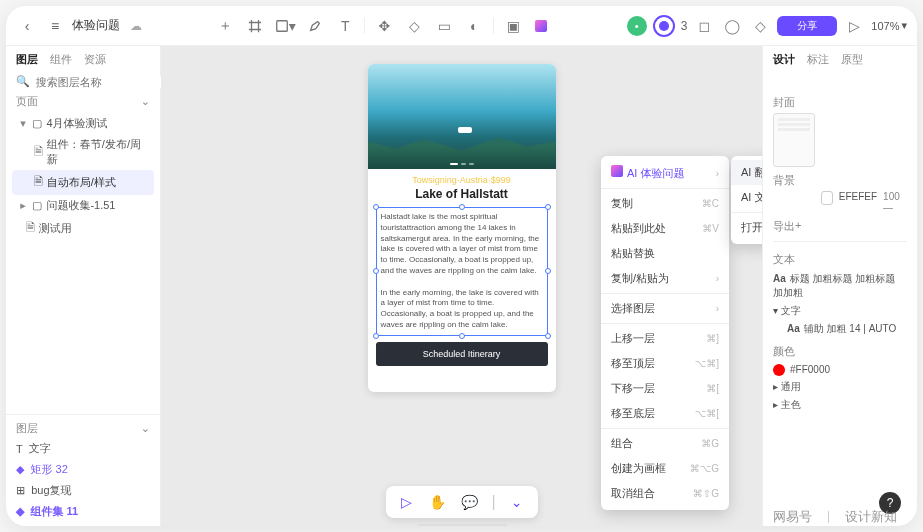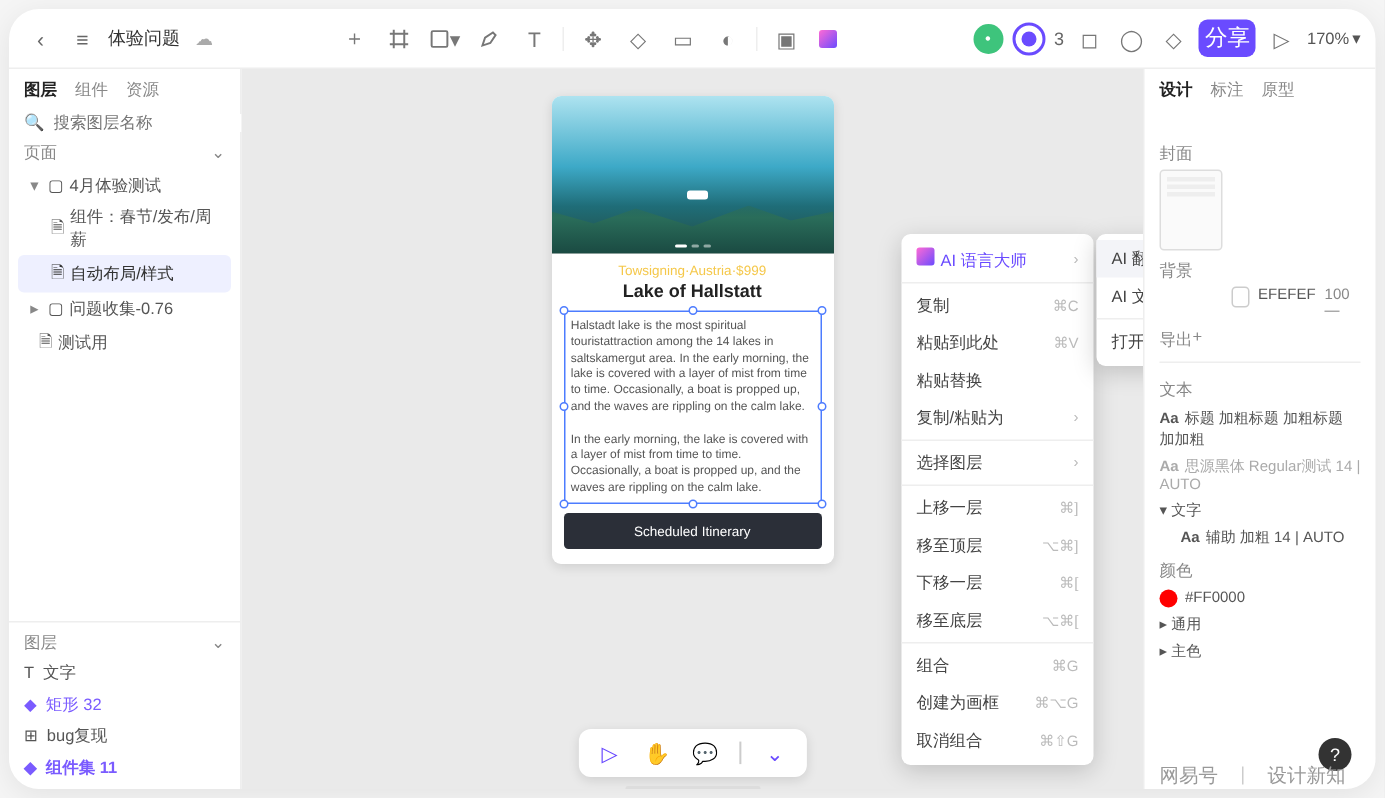--- a/index.html
+++ b/index.html
@@ -11,40 +11,40 @@
   .cloud { font-size:12px; color:#aaa; margin-left:4px;}
   .tb-center { flex:1; display:flex; justify-content:center; gap:8px; align-items:center;}
   .ico { width:22px; height:22px; display:flex; align-items:center; justify-content:center; color:#777; font-size:14px; border-radius:4px;}
   .ico svg{width:14px;height:14px;stroke:#777;fill:none;stroke-width:1.5;}
   .divider-v { width:1px; height:16px; background:#eee; }
   .tb-right { display:flex; align-items:center; gap:6px;}
   .avatar-ring{width:22px;height:22px;border-radius:50%;border:2px solid #6a4bff;display:flex;align-items:center;justify-content:center;}
   .avatar-ring .dot{width:10px;height:10px;border-radius:50%;background:#6a4bff;}
   .avatar-green{width:20px;height:20px;border-radius:50%;background:#3ec47c;display:flex;align-items:center;justify-content:center;color:#fff;font-size:11px;}
   .count{font-size:12px;color:#666;}
-  .share-btn{background:#6a4bff;color:#fff;border-radius:6px;padding:3px 4px;font-size:15px;}
+  .share-btn{background:#6a4bff;color:#fff;border-radius:6px;padding:3px 20px;font-size:10px;}
   .zoom{font-size:11px;color:#555;display:flex;align-items:center;gap:2px;}
   .main { flex:1; display:flex; overflow:hidden;}
   .left { width:155px; border-right:1px solid #eee; display:flex; flex-direction:column; font-size:11px;}
   .right { width:155px; border-left:1px solid #eee; display:flex; flex-direction:column; font-size:11px; padding:6px 10px;}
   .canvas { flex:1; background:#eaeaea; position:relative; overflow:hidden;}
   .tabs{display:flex;gap:12px;padding:6px 10px;color:#888;}
   .tabs .active{color:#222;font-weight:600;}
   .search-row{display:flex;align-items:center;padding:2px 10px;gap:6px;color:#aaa;}
   .search-row input{border:none;outline:none;font-size:11px;flex:1;color:#666;}
   .sect{padding:4px 10px;color:#888;display:flex;justify-content:space-between;align-items:center;}
   .tree{padding:0 6px;}
   .tree-item{padding:3px 6px;display:flex;align-items:center;gap:4px;color:#555;border-radius:4px;}
   .tree-item.sel{background:#eef0ff;color:#333;}
   .tree-item .caret{width:10px;text-align:center;color:#888;}
   .left-bottom{margin-top:auto;border-top:1px solid #eee;padding:4px 8px;}
   .lb-item{padding:3px 2px;display:flex;align-items:center;gap:6px;color:#555;}
   .purple-text{color:#7a5bff;}
   .purple-bold{color:#7a5bff;font-weight:600;}
-  .device{position:absolute;left:50%;top:18px;transform:translateX(-50%);width:188px;background:#fff;border-radius:6px;box-shadow:0 2px 8px rgba(0,0,0,.12);padding-bottom:10px;}
+  .device{position:absolute;left:50%;top:18px;transform:translateX(-50%);width:188px;background:#fff;border-radius:6px;box-shadow:0 2px 8px rgba(0,0,0,.12);padding-bottom:26px;}
   .photo{width:100%;height:105px;border-radius:6px 6px 0 0;background:linear-gradient(180deg,#aee3f0 0%,#3da9c7 45%,#1f6d78 70%,#234a3f 100%);position:relative;overflow:hidden;}
   .photo::before{content:"";position:absolute;inset:auto 0 0 0;height:40px;background:linear-gradient(0deg,#1a4a42,#2a6d5a 60%,transparent);clip-path:polygon(0 100%,0 30%,15% 50%,30% 25%,50% 55%,70% 20%,85% 45%,100% 30%,100% 100%);}
   .photo .boat{position:absolute;left:48%;top:60%;width:14px;height:6px;background:#fff;border-radius:2px;}
   .pager{position:absolute;bottom:4px;left:50%;transform:translateX(-50%);display:flex;gap:3px;}
   .pager span{width:5px;height:2px;background:rgba(255,255,255,.5);border-radius:1px;}
   .pager span.on{background:#fff;width:8px;}
   .cap{color:#f5c84b;font-size:9px;text-align:center;padding:6px 0 2px;}
   .lake-title{text-align:center;font-size:12px;font-weight:700;color:#222;}
   .selbox{margin:6px 8px;border:1px solid #4d7cff;position:relative;padding:4px;font-size:8px;line-height:1.35;color:#555;}
   .handle{position:absolute;width:6px;height:6px;background:#fff;border:1px solid #4d7cff;border-radius:50%;}
@@ -119,21 +119,21 @@
       <div class="avatar-green">•</div>
       <div class="avatar-ring">
           <div class="dot"></div>
         </div>
       <div class="count">3</div>
       <div class="ico">◻</div>
       <div class="ico">◯</div>
       <div class="ico">◇</div>
       <div class="share-btn">分享</div>
       <div class="ico">▷</div>
-      <div class="zoom"><span>170%</span> ▾</div>
+      <div class="zoom"><span>107%</span> ▾</div>
     </div>
   </div>
 
   <div class="main">
     <div class="left">
       <div class="tabs">
         <span class="active">图层</span>
         <span>组件</span>
         <span>资源</span>
       </div>
@@ -143,21 +143,21 @@
         <span>⤢</span>
       </div>
       <div class="sect">
         <span>页面</span>
           <span>⌄</span>
       </div>
       <div class="tree">
         <div class="tree-item"><span class="caret">▾</span>▢ <span>4月体验测试</span></div>
         <div class="tree-item" style="padding-left:22px">🗎 <span>组件：春节/发布/周薪</span></div>
         <div class="tree-item sel" style="padding-left:22px">🗎 <span>自动布局/样式</span></div>
-        <div class="tree-item"><span class="caret">▸</span>▢ <span>问题收集-0.76</span></div>
+        <div class="tree-item"><span class="caret">▸</span>▢ <span>问题收集-1.51</span></div>
         <div class="tree-item" style="padding-left:14px">🗎 <span>测试用</span></div>
       </div>
       <div class="left-bottom">
         <div class="sect" style="padding:2px 2px">
             <span>图层</span>
             <span>⌄</span>
           </div>
         <div class="lb-item">
             <span>T</span>
             <span>文字</span>
@@ -194,21 +194,21 @@
           <div class="handle h-ml"></div><div class="handle h-mr"></div>
           <div class="handle h-bl"></div><div class="handle h-bm"></div><div class="handle h-br"></div>
           <span>Halstadt lake is the most spiritual touristattraction among the 14 lakes in saltskamergut area. In the early morning, the lake is covered with a layer of mist from time to time. Occasionally, a boat is propped up, and the waves are rippling on the calm lake.</span><br><br>
           <span>In the early morning, the lake is covered with a layer of mist from time to time. Occasionally, a boat is propped up, and the waves are rippling on the calm lake.</span>
         </div>
         <div class="cta">Scheduled Itinerary</div>
       </div>
 
       <div class="ctx">
         <div class="ctx-item hl">
-            <span><span class="ai-logo"></span><span>AI 语言大师</span></span>
+            <span><span class="ai-logo"></span><span>AI 体验问题</span></span>
             <span class="sc">›</span>
           </div>
         <div class="ctx-sep"></div>
         <div class="ctx-item">
             <span>复制</span>
             <span class="sc">⌘C</span>
           </div>
         <div class="ctx-item">
             <span>粘贴到此处</span>
             <span class="sc">⌘V</span>
@@ -299,21 +299,20 @@
         <span class="hex">EFEFEF</span>
         <span class="pct"><span>100</span> —</span>
       </div>
       <div class="r-label" style="display:flex;">
           <span>导出</span>
           <span>+</span>
         </div>
       <div style="height:1px;background:#eee;margin:4px 0"></div>
       <div class="r-label">文本</div>
       <div class="font-row"><span class="aa">Aa</span><span>标题 加粗标题 加粗标题 加加粗</span></div>
-      <div class="font-row" style="color:#aaa"><span class="aa">Aa</span><span>思源黑体 Regular测试 14 | AUTO</span></div>
       <div class="font-row">▾ <span>文字</span></div>
       <div class="font-row" style="padding-left:14px"><span class="aa">Aa</span><span>辅助 加粗 14 | AUTO</span></div>
       <div class="r-label">颜色</div>
       <div class="font-row"><span class="color-sw" style="background:#ff0000"></span><span>#FF0000</span></div>
       <div class="font-row">▸ <span>通用</span></div>
       <div class="font-row">▸ <span>主色</span></div>
     </div>
   </div>
   <div class="help">?</div>
 </div>

